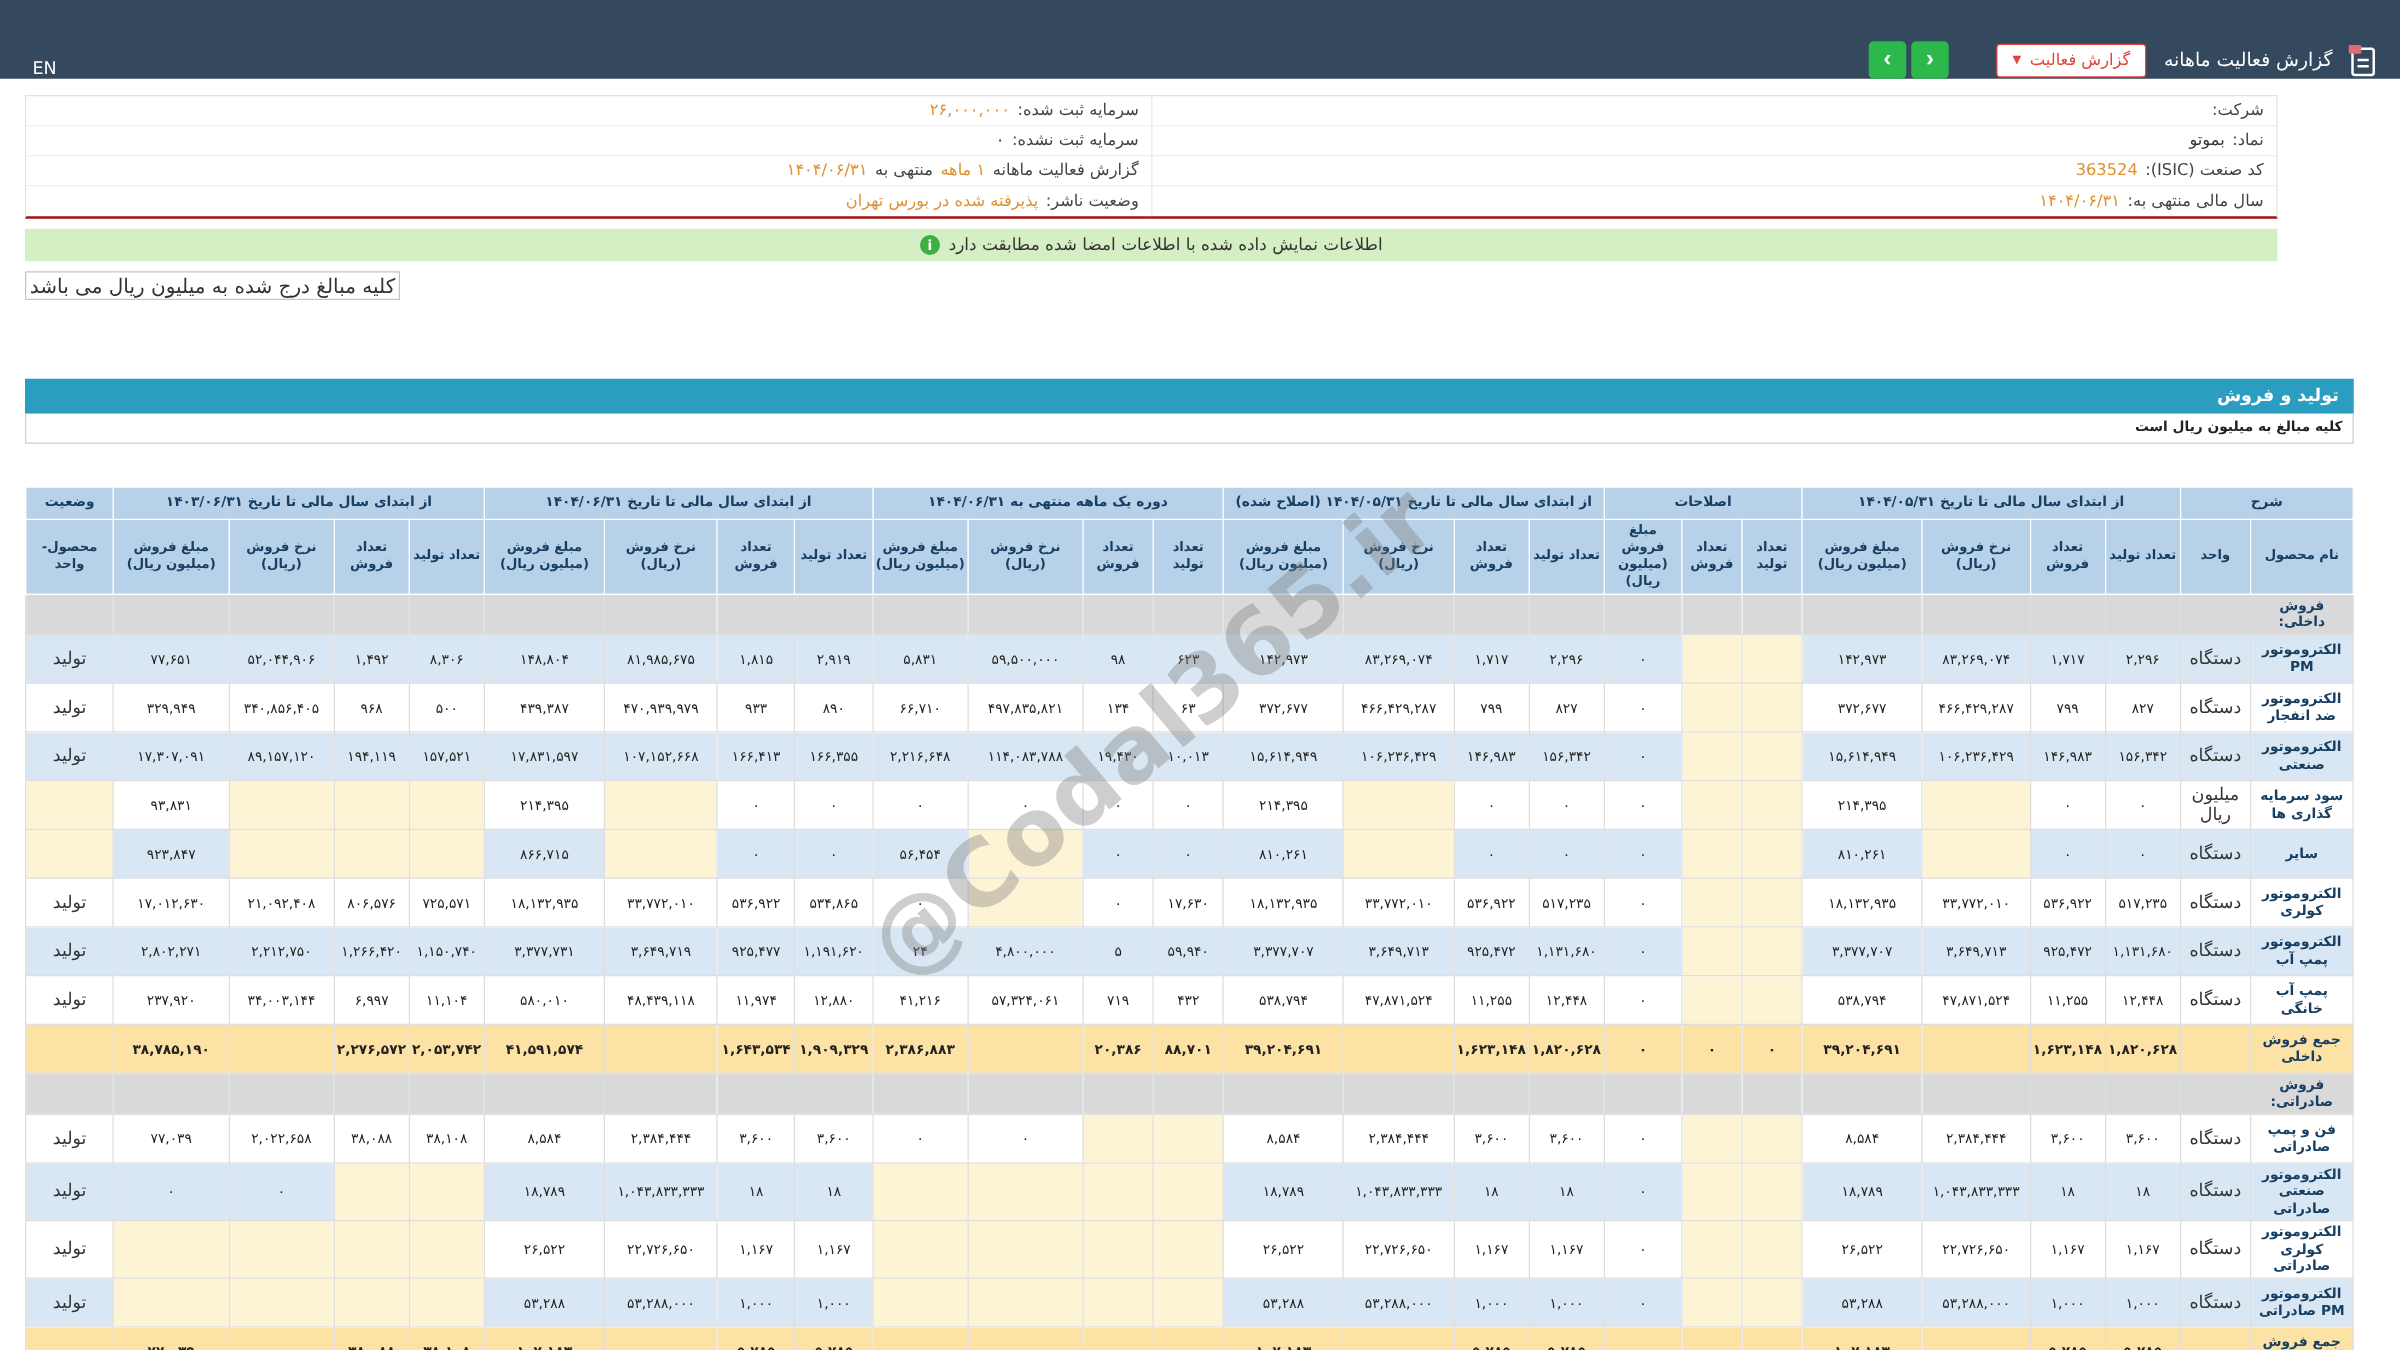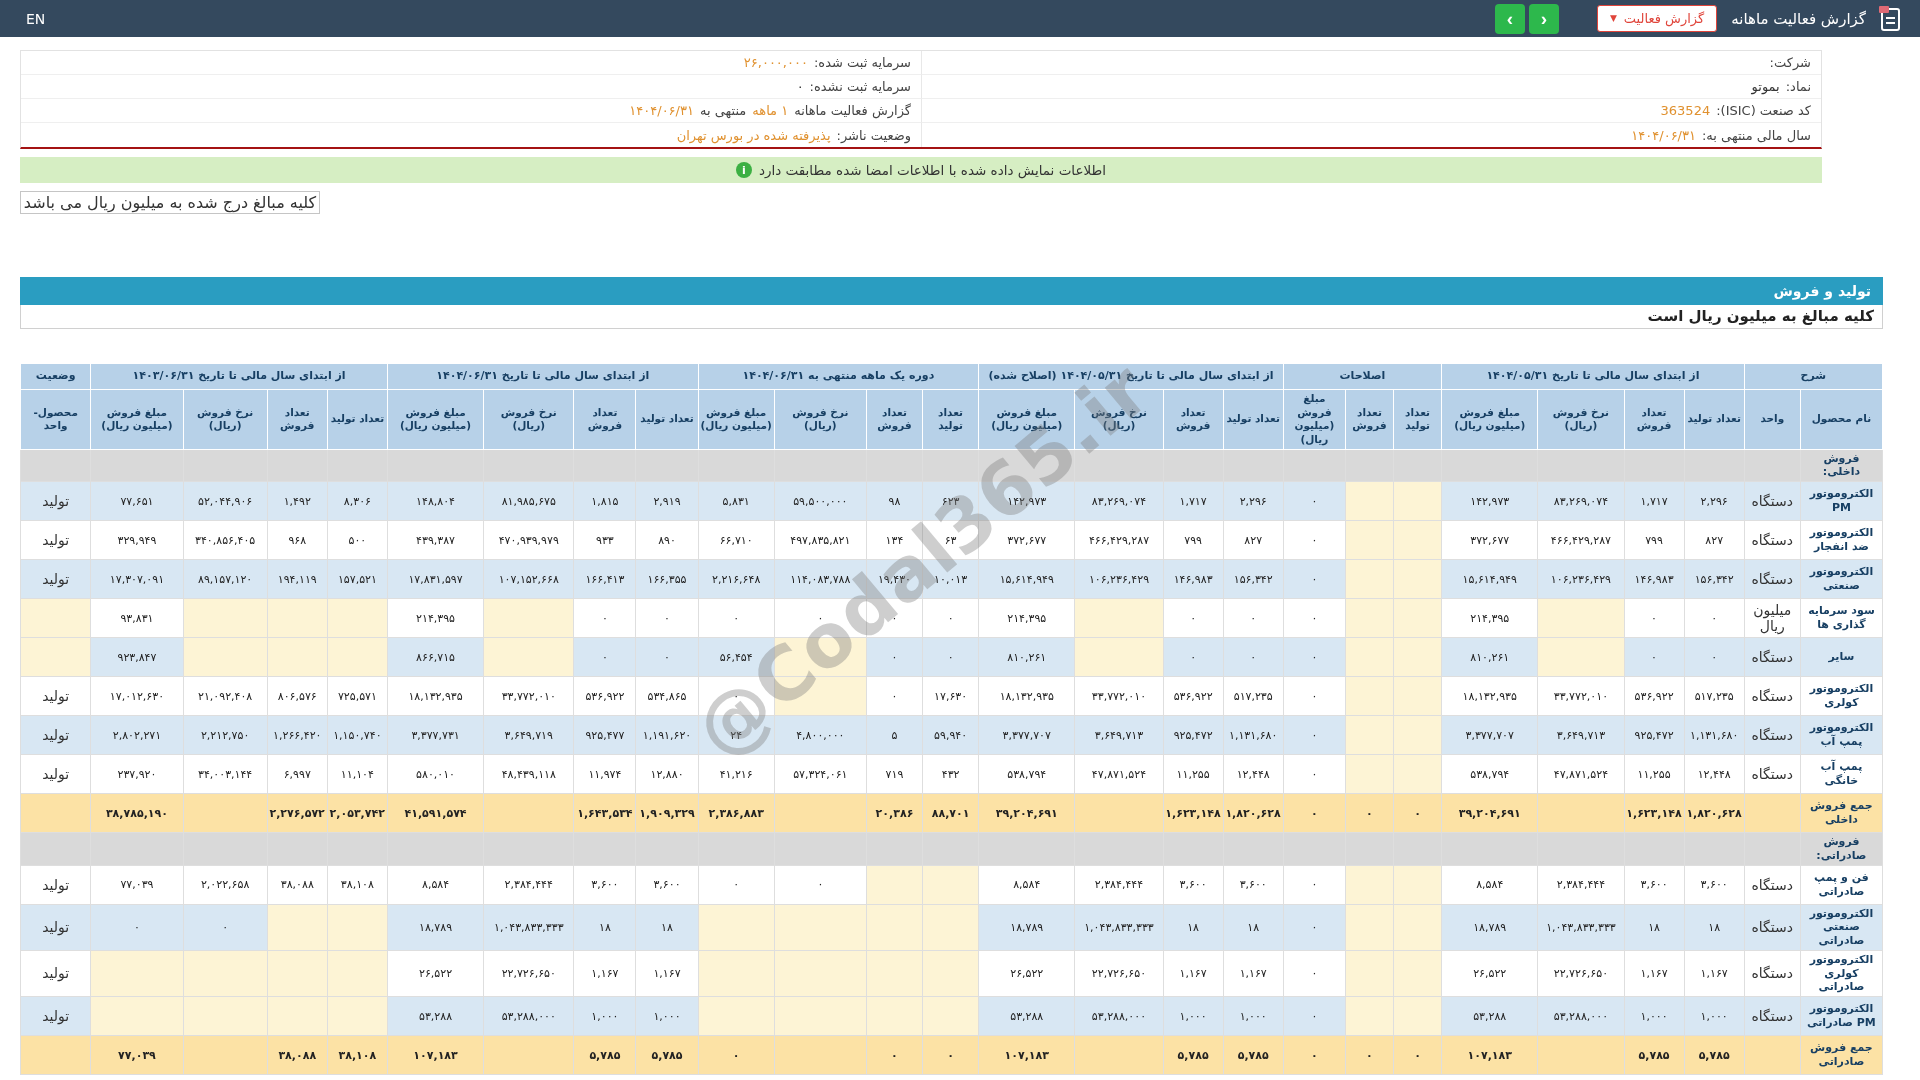--- a/index.html
+++ b/index.html
@@ -1,21 +1,21 @@
 <!DOCTYPE html>
 <html lang="fa" dir="rtl"><head>
 <meta charset="utf-8">
 <style>
   * { margin:0; padding:0; box-sizing:border-box; }
   html,body { width:1920px; height:1080px; overflow:hidden; background:#fff;
               font-family:"DejaVu Sans", sans-serif; }
   body { direction:rtl; }
 
   
-  .navbar { height:37px; background:#34495e; display:flex; align-items:center;
+  .navbar { height:63px; background:#34495e; display:flex; align-items:flex-end;
             direction:ltr; padding:0 18px 0 26px; }
   .nav-en { color:#fff; font-size:14px; cursor:pointer; }
   .nav-right { margin-left:auto; display:flex; align-items:center; }
   .nav-btn { width:30px; height:30px; background:#2db84c; color:#fff; border:none;
              border-radius:4px; font-size:19px; font-weight:bold; line-height:28px;
              text-align:center; cursor:pointer; margin-left:4px; }
   .report-btn { background:#fff; color:#e0443a; border:1px solid #e0443a; border-radius:3px;
                 font-size:13px; padding:5px 12px; margin-left:38px; display:flex;
                 align-items:center; gap:7px; direction:rtl; cursor:pointer;
                 font-family:"DejaVu Sans", sans-serif; }
@@ -46,21 +46,21 @@
   
   .note-wrap { margin:8px 98px 0 20px; }
   .amount-note { width:300px; margin-right:auto; border:1px solid #c5c5c5; height:23px;
                  line-height:21px; text-align:center; font-size:16px; color:#333; background:#fff; }
 
   
   .main { margin:63px 37px 0 20px; position:relative; }
   .section-bar { background:#2a9dc1; color:#fff; font-weight:bold; font-size:14px;
                  height:28px; line-height:28px; padding:0 12px; }
   .section-sub { border:1px solid #d0d0d0; border-top:none; height:24px; line-height:22px;
-                 font-size:15px; font-weight:bold; color:#222; padding:0 8px; background:#fff; }
+                 font-size:11px; font-weight:bold; color:#222; padding:0 8px; background:#fff; }
 
   
   table.report { width:100%; border-collapse:collapse; table-layout:fixed; margin-top:34px;
                  direction:rtl; }
   .report th { background:#b7d1e8; color:#173f63; font-weight:bold; font-size:10.5px;
                border:1px solid #fff; padding:2px 1px; text-align:center; vertical-align:middle;
                line-height:1.3; }
   .report thead tr:first-child th { height:26px; font-size:11px; }
   .report thead tr.subhead th { height:42px; }
   .report td { border:1px solid #dedede; font-size:11px; color:#222; text-align:center;

